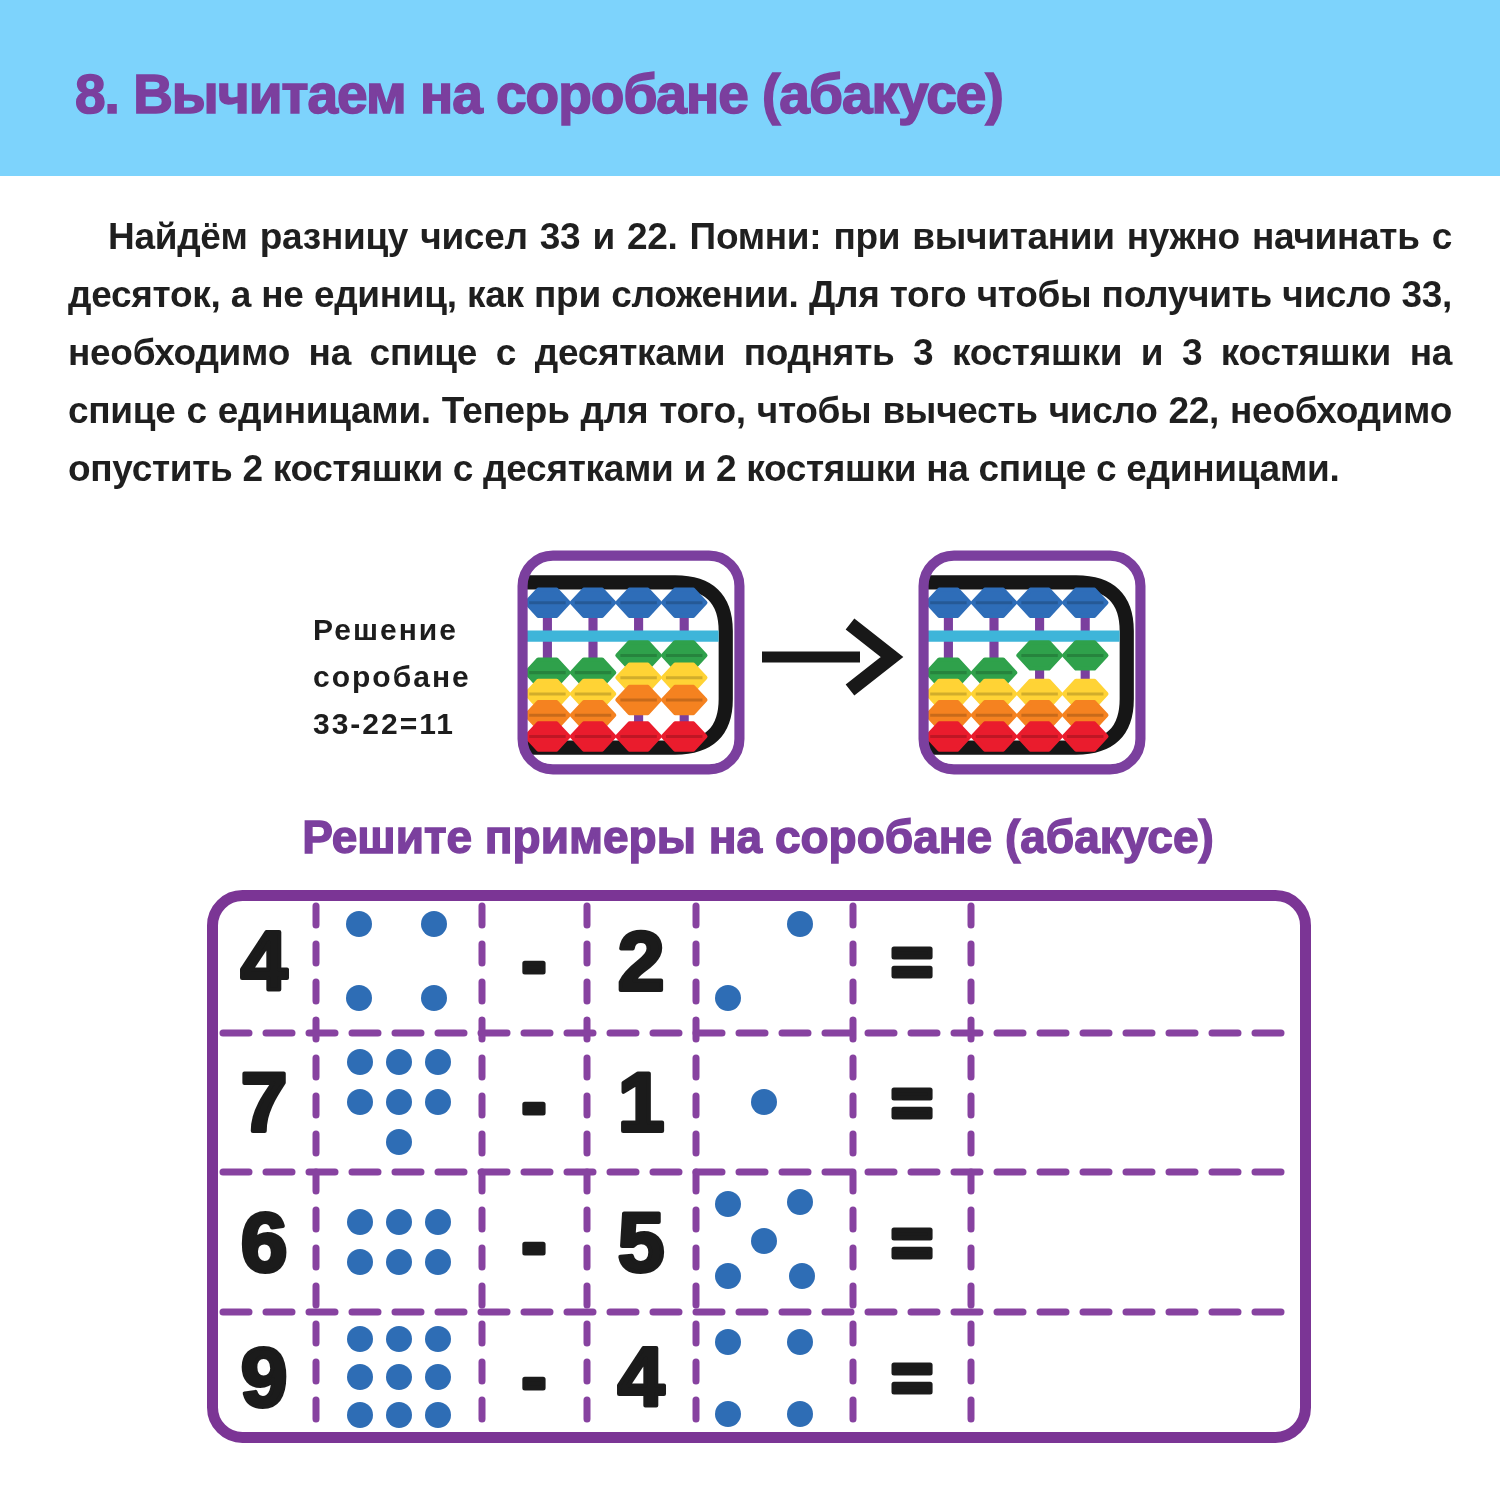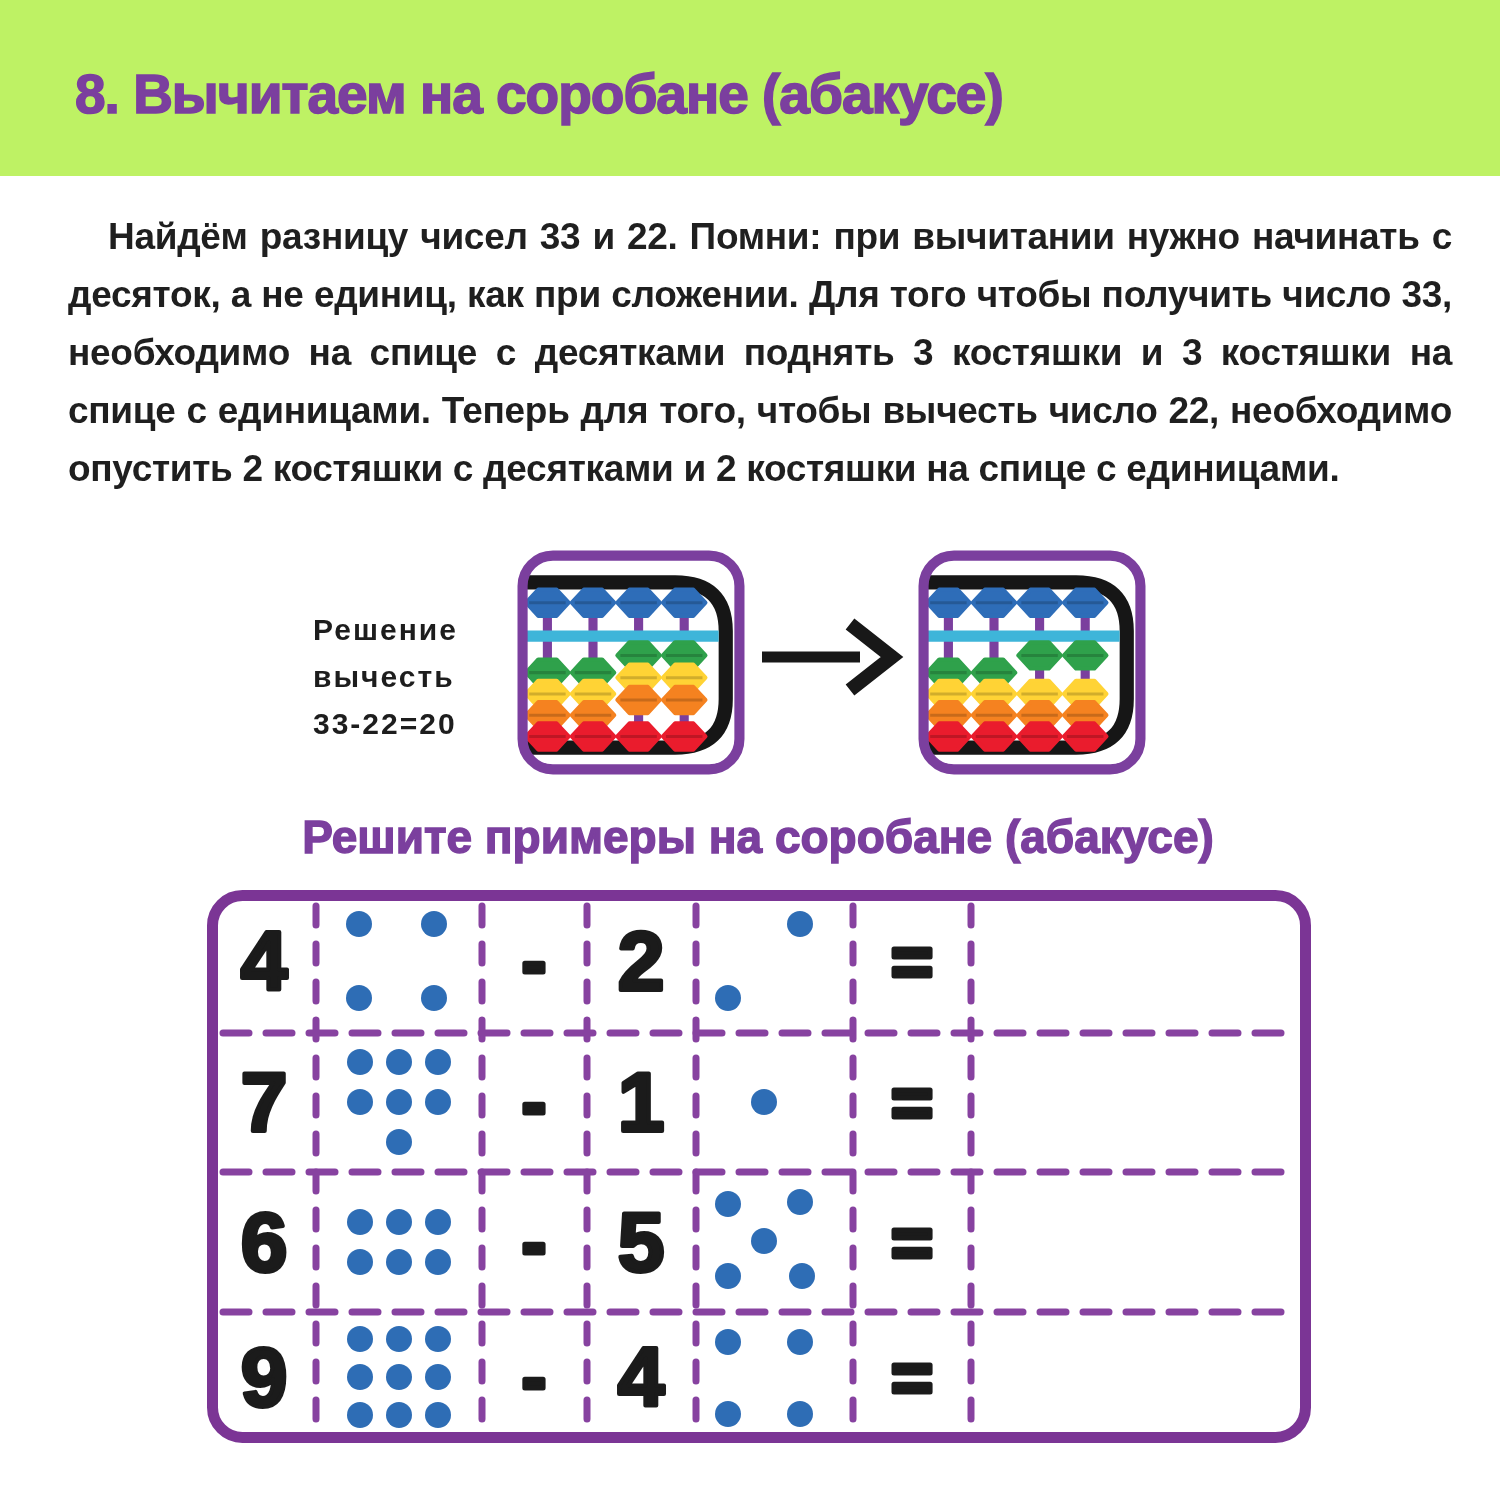--- a/index.html
+++ b/index.html
@@ -32,30 +32,30 @@
   .op{font-family:"Liberation Sans",sans-serif;font-weight:bold;font-size:72px;
       fill:#1b1b1b;stroke:#1b1b1b;stroke-width:5;stroke-linejoin:round;text-anchor:middle;}
   .arrowLine{stroke:#181818;stroke-width:11;}
   .arrowHead{fill:none;stroke:#181818;stroke-width:14;}
 </style>
 </head>
 <body>
 
 <div class="page">
 
-  <div class="band" style="background:#bef264;">
+  <div class="band" style="background:#7dd3fc;">
     <h1 class="title" style="color:#7B3F9E;">8. Вычитаем на соробане (абакусе)</h1>
   </div>
 
   <p class="intro">Найдём разницу чисел 33 и 22. Помни: при вычитании нужно начинать с десяток, а не единиц, как при сложении. Для того чтобы получить число 33, необходимо на спице с десятками поднять 3 костяшки и 3 костяшки на спице с единицами. Теперь для того, чтобы вычесть число 22, необходимо опустить 2 костяшки с десятками и 2 костяшки на спице с единицами.</p>
 
   <div class="caption">
     <div>Решение</div>
-    <div>вычесть</div>
-    <div>33-22=20</div>
+    <div>соробане</div>
+    <div>33-22=11</div>
   </div>
 
   <svg class="abacus ab1" viewBox="0 0 225 222">
     <g>
       <line class="rod" x1="30" y1="36" x2="30" y2="192"></line>
       <line class="rod" x1="75" y1="36" x2="75" y2="192"></line>
       <line class="rod" x1="120" y1="36" x2="120" y2="192"></line>
       <line class="rod" x1="165" y1="36" x2="165" y2="192"></line>
     </g>
     <path class="frame" d="M 8 32 H 156 Q 206 32 206 80 V 147 Q 206 195 156 195 H 8"></path>

